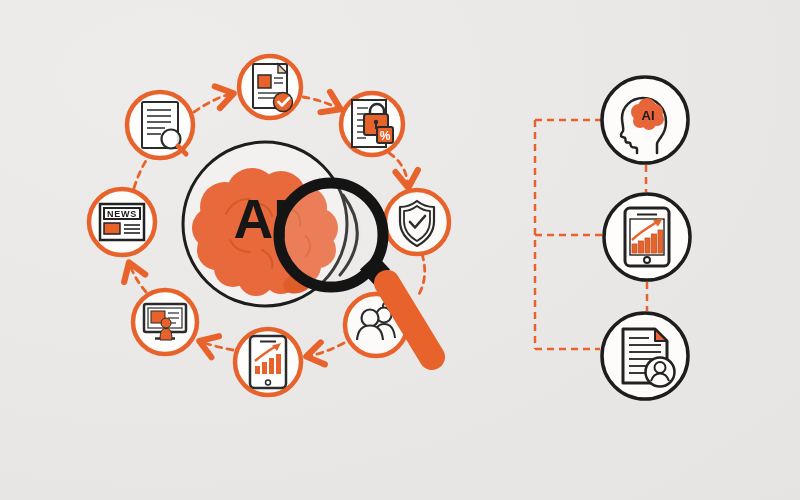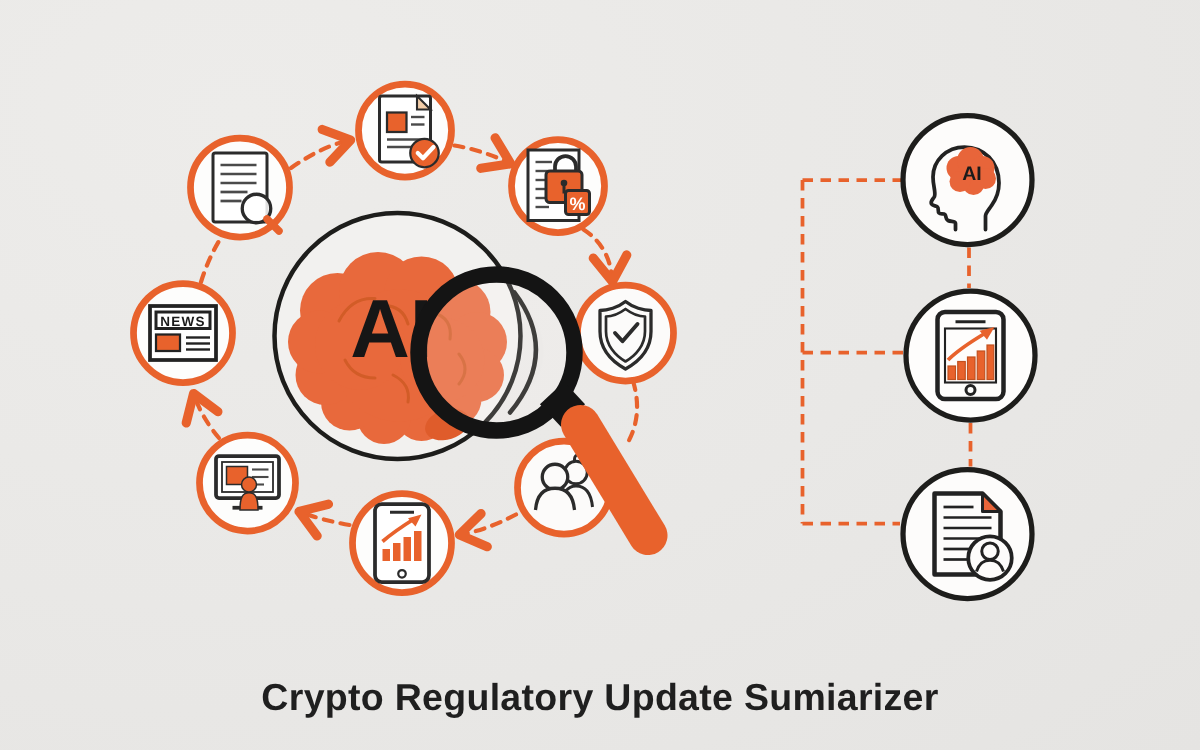--- a/index.html
+++ b/index.html
@@ -268,14 +268,13 @@
         <line x1="629" y1="366" x2="647" y2="366"></line>
             <line x1="629" y1="373" x2="645" y2="373"></line>
       </g>
       <circle cx="660" cy="372" r="14.5" fill="#fdfcfb" stroke="#222222" stroke-width="2.5"></circle>
       <circle cx="660" cy="367.5" r="5.5" fill="none" stroke="#222222" stroke-width="2"></circle>
       <path d="M651,381 C653,375 656,373.5 660,373.5 C664,373.5 667,375 669,381" fill="none" stroke="#222222" stroke-width="2"></path>
     </g>
   </g>
 </svg>
 
-<div class="title">Crypto Regulatory Update Sumiarizer</div>
 </div>
 
 </body></html>

